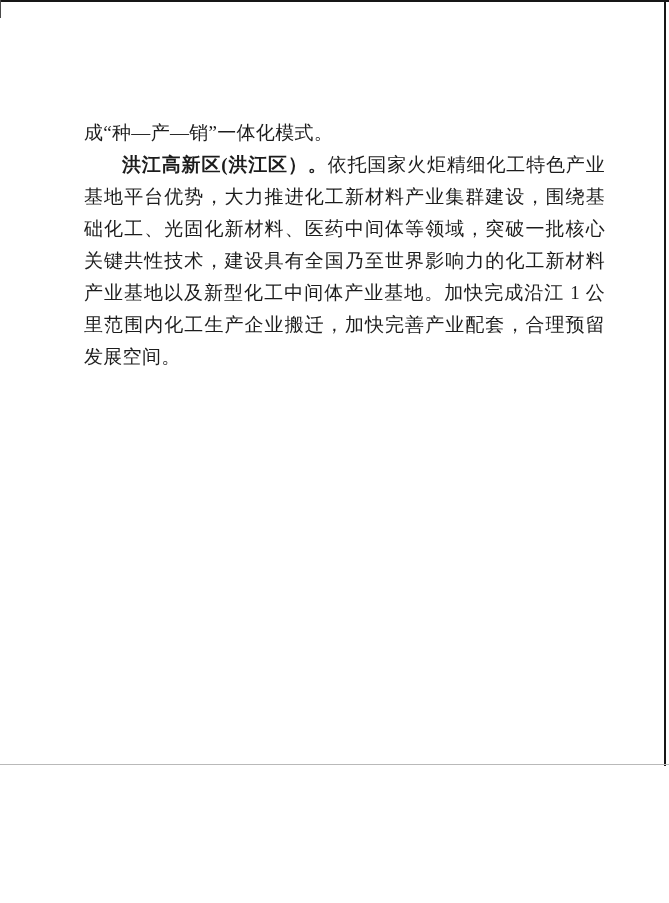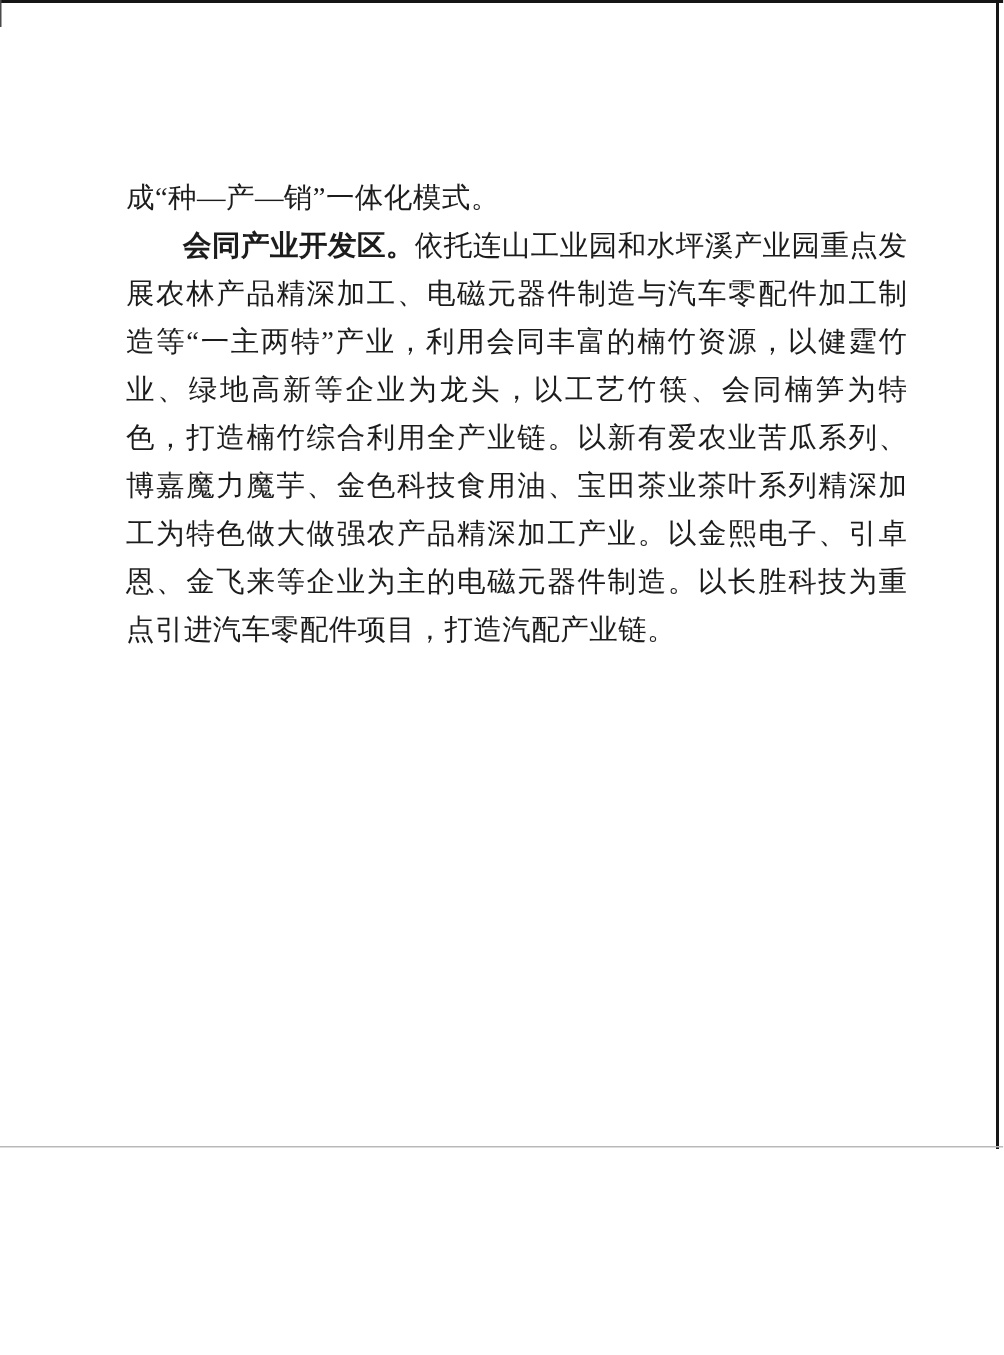--- a/index.html
+++ b/index.html
@@ -54,19 +54,19 @@
 <body>
 
 <div class="page">
   <div class="frame-top"></div>
   <div class="frame-right"></div>
   <div class="frame-left"></div>
   <div class="frame-bottom"></div>
 
   <div class="body-text">
       <p class="para"><span>成“种—产—销”一体化模式。</span></p>
-      <p class="para indent"><span class="bold">会同产业开发区。</span><span>依托连山工业园和水坪溪产业园重点发展农林产品精深加工、电磁元器件制造与汽车零配件加工制造等“一主两特”产业，利用会同丰富的楠竹资源，以健霆竹业、绿地高新等企业为龙头，以工艺竹筷、会同楠笋为特色，打造楠竹综合利用全产业链。以新有爱农业苦瓜系列、博嘉魔力魔芋、金色科技食用油、宝田茶业茶叶系列精深加工为特色做大做强农产品精深加工产业。以金熙电子、引卓恩、金飞来等企业为主的电磁元器件制造。以长胜科技为重点引进汽车零配件项目，打造汽配产业链。</span></p>
+      <p class="para indent"><span class="bold">洪江高新区(洪江区）。</span><span>依托国家火炬精细化工特色产业基地平台优势，大力推进化工新材料产业集群建设，围绕基础化工、光固化新材料、医药中间体等领域，突破一批核心关键共性技术，建设具有全国乃至世界影响力的化工新材料产业基地以及新型化工中间体产业基地。加快完成沿江 1 公里范围内化工生产企业搬迁，加快完善产业配套，合理预留发展空间。</span></p>
     </div>
 
   <div class="footer">
     <span>47</span>
   </div>
 </div>
 
 </body></html>

